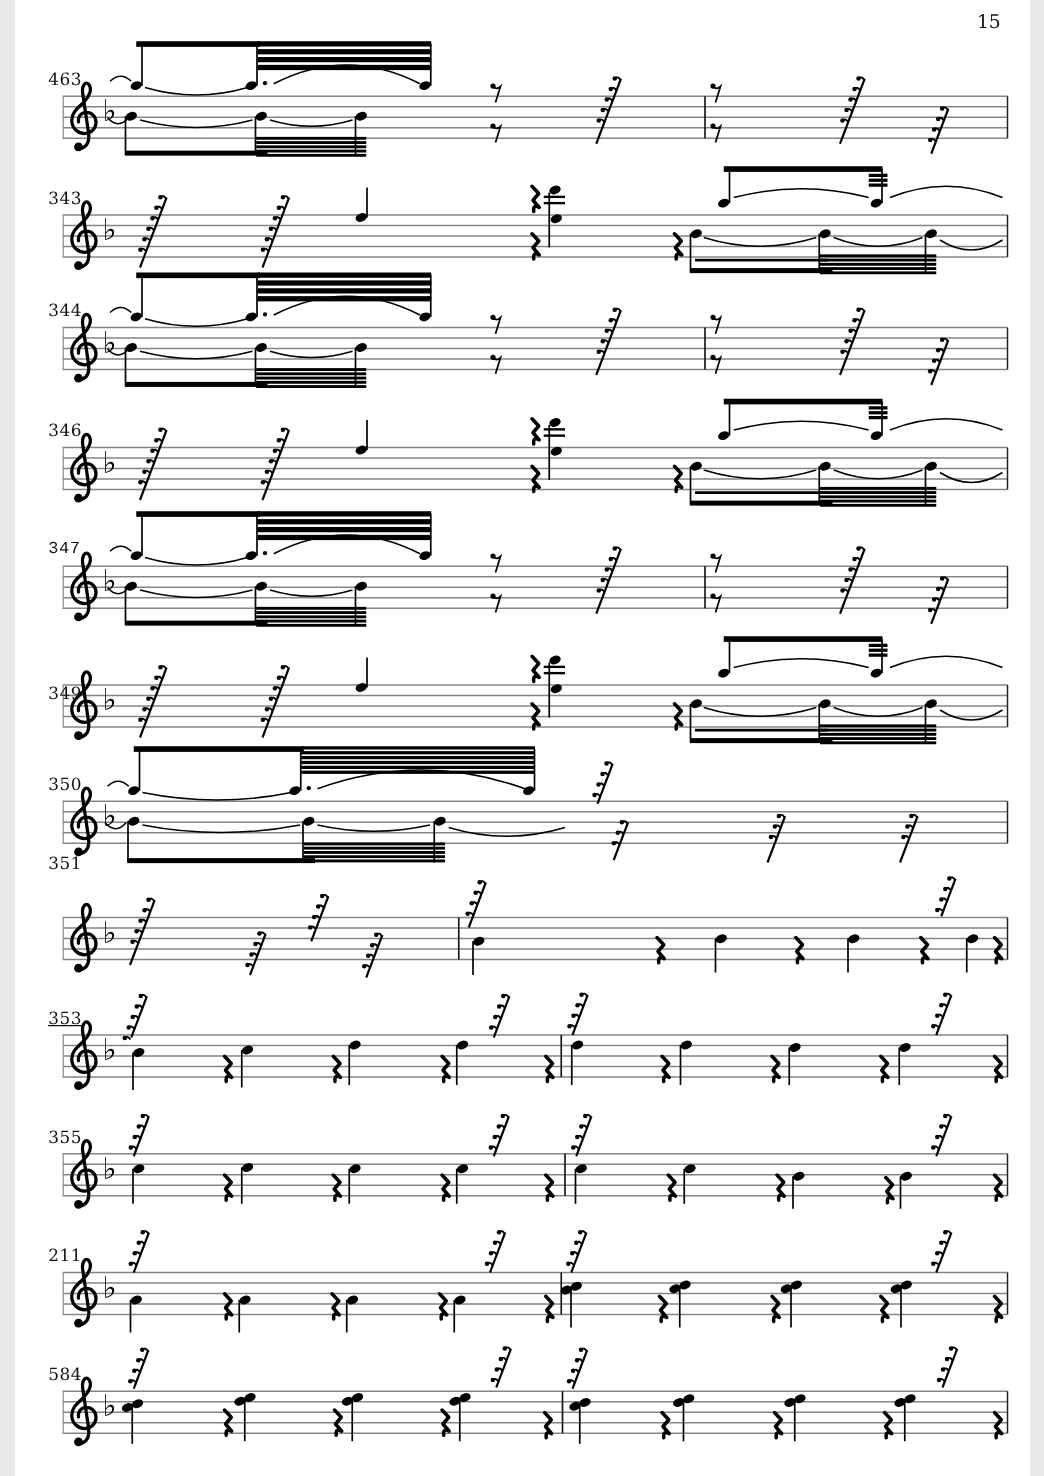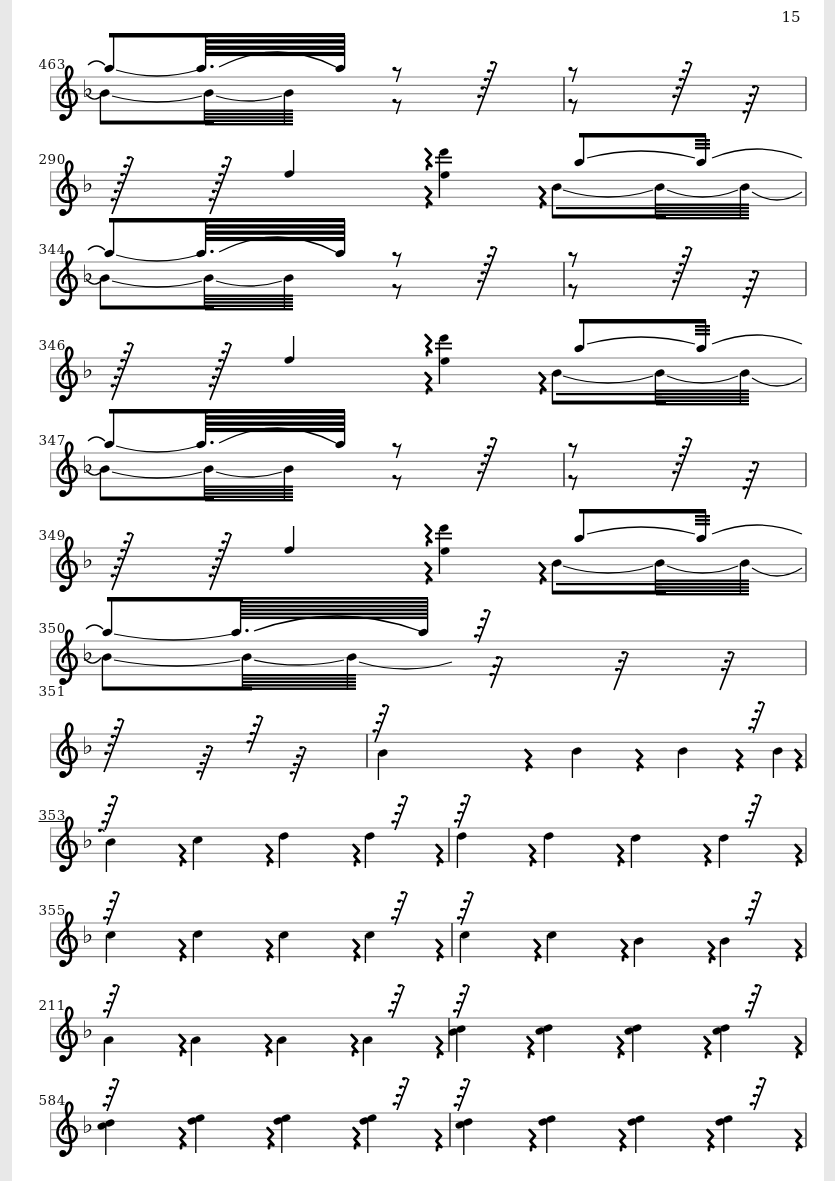--- a/index.html
+++ b/index.html
@@ -1232,24 +1232,24 @@
           <circle cx="742.430862548152" cy="1095.5608880311786" r="1.8" fill="#000"></circle>
           <path d="M 743.83390270254,1105.1739402564738 Q 741.6339027025399,1101.9739402564737 739.43390270254,1103.7739402564737" stroke="#000" stroke-width="1.5" fill="none"></path>
           <circle cx="739.2339027025399" cy="1103.9739402564737" r="1.8" fill="#000"></circle>
         </g>
         <g transform="translate(786,1139)">
           <path d="M -2.4,-9 L 3,-3.2 L -1.6,2.2 L 3.4,8 Q -1.8,5.2 -1,11.2" stroke="#000" stroke-width="2.8" fill="none" stroke-linejoin="round" stroke-linecap="round"></path>
         </g>
       </g>
     </svg>
 <span class="measure-no" style="left: 27px; top: 56px;">463</span>
-    <span class="measure-no" style="left: 27px; top: 151px;">290</span>
+    <span class="measure-no" style="left: 27px; top: 151px;">343</span>
     <span class="measure-no" style="left: 27px; top: 241px;">344</span>
     <span class="measure-no" style="left: 27px; top: 337px;">346</span>
-    <span class="measure-no" style="left: 27px; top: 432px;">347</span>
-    <span class="measure-no" style="left: 27px; top: 527px;">349</span>
+    <span class="measure-no" style="left: 27px; top: 432px; font-family: Liberation Mono, monospace;">347</span>
+    <span class="measure-no" style="left: 27px; top: 547px;">349</span>
     <span class="measure-no" style="left: 27px; top: 620px;">350</span>
     <span class="measure-no" style="left: 27px; top: 683px;">351</span>
     <span class="measure-no" style="left: 27px; top: 807px; text-decoration: underline;">353</span>
     <span class="measure-no" style="left: 27px; top: 902px;">355</span>
     <span class="measure-no" style="left: 27px; top: 997px;">211</span>
     <span class="measure-no" style="left: 27px; top: 1092px;">584</span>
   </div>
 
 </body></html>

